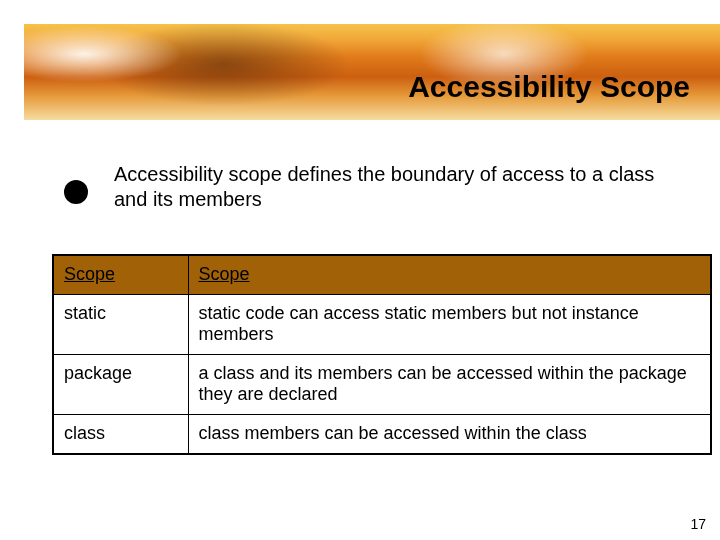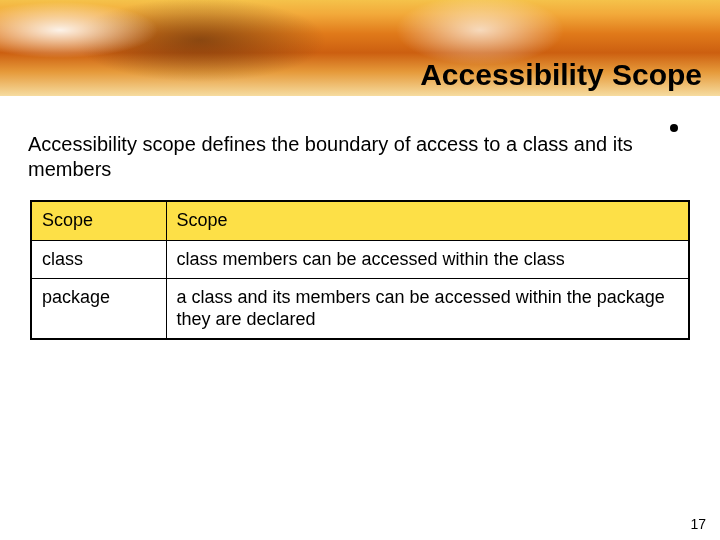--- a/index.html
+++ b/index.html
@@ -1,15 +1,15 @@
 <!DOCTYPE html>
 <html><head>
 <meta charset="utf-8">
 <style>
-  * { box-sizing: border-box; margin: 0; padding: 0; }
+  * { box-sizing: border-box; margin: 0; padding: 12px; }
   body {
     width: 720px;
     height: 540px;
     font-family: Arial, Helvetica, sans-serif;
     background: #ffffff;
     position: relative;
     overflow: hidden;
   }
   .header-band {
     width: 100%;
@@ -39,26 +39,25 @@
     bottom: 4px;
     font-size: 30px;
     font-weight: bold;
     color: #000;
   }
   .content {
     padding: 18px 28px 0 28px;
   }
   .bullet {
     display: flex;
-    align-items: flex-end;
+    align-items: center;
     font-size: 20px;
     line-height: 1.25;
     color: #000;
     margin-bottom: 18px;
-    flex-direction: column;
   }
   .bullet .dot {
     width: 8px; height: 8px; border-radius: 0;
     background: #000;
     margin-top: 10px;
     margin-right: 14px;
     flex-shrink: 0;
     border-radius: 50%;
   }
   table {
@@ -70,21 +69,22 @@
   th, td {
     border: 1.5px solid #000;
     text-align: left;
     vertical-align: top;
     padding: 8px 10px;
     font-size: 18px;
     line-height: 1.2;
     font-weight: normal;
   }
   th {
-    background: #fde047;
+    background: #a16207;
+    text-decoration: underline;
   }
   td.scope-col {
     width: 135px;
   }
   .page-num {
     position: absolute;
     right: 14px;
     bottom: 8px;
     font-size: 14px;
     color: #000;
@@ -105,24 +105,28 @@
 
   <table>
     <thead>
       <tr>
         <th class="scope-col">Scope</th>
         <th>Scope</th>
       </tr>
     </thead>
     <tbody>
       <tr>
-        <td class="scope-col">class</td>
-        <td>class members can be accessed within the class</td>
+        <td class="scope-col">static</td>
+        <td>static code can access static members but not instance members</td>
       </tr>
       <tr>
         <td class="scope-col">package</td>
         <td>a class and its members can be accessed within the package they are declared</td>
+      </tr>
+      <tr>
+        <td class="scope-col">class</td>
+        <td>class members can be accessed within the class</td>
       </tr>
     </tbody>
   </table>
 </div>
 
 <div class="page-num">17</div>
 
 </body></html>

